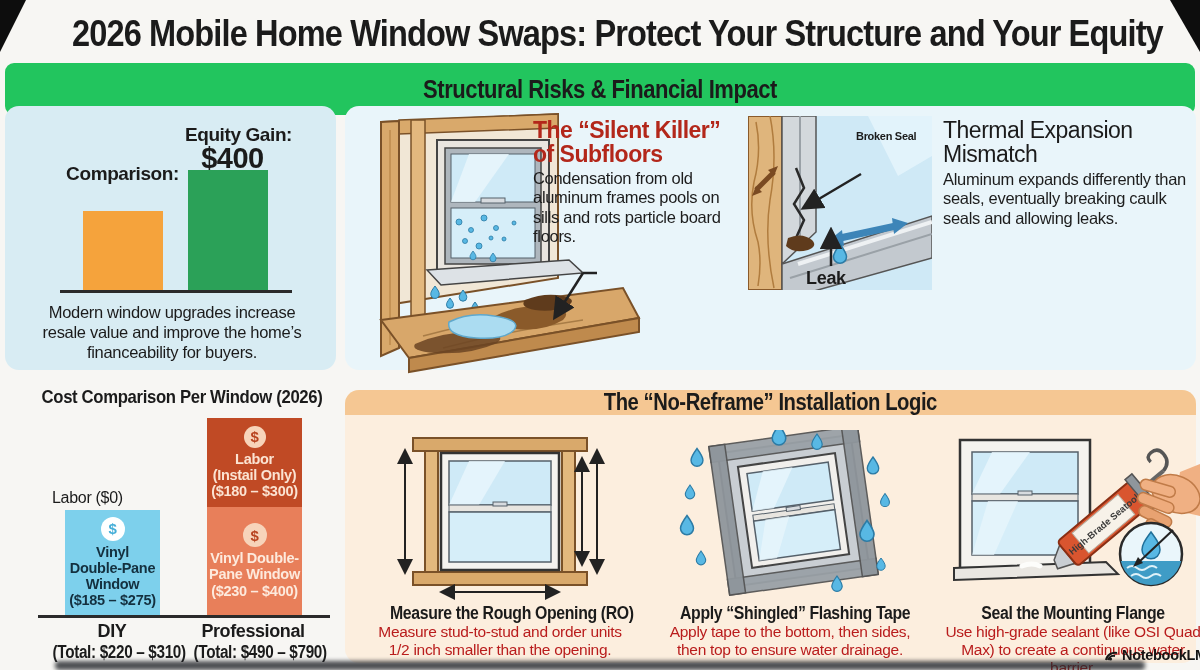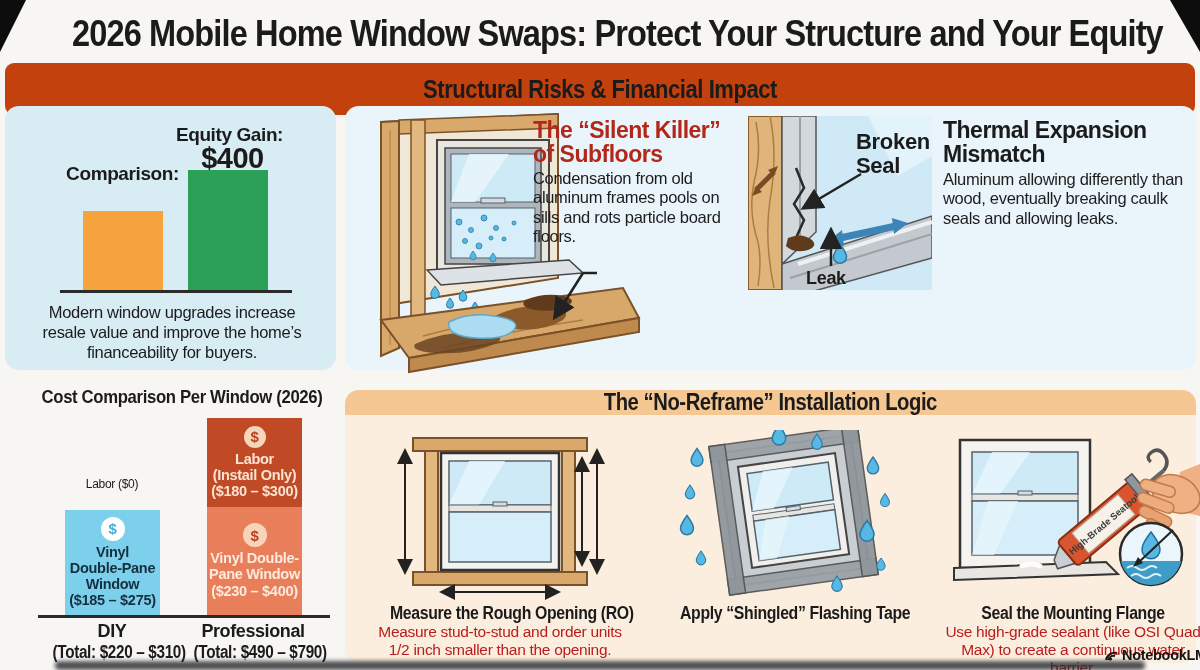--- a/index.html
+++ b/index.html
@@ -4,34 +4,34 @@
 <style>
   *{margin:0;padding:0;box-sizing:border-box}
   html,body{background:#e9e9e9}
   .stage{position:relative;width:1200px;height:670px;background:#f7f6f3;overflow:hidden;
          font-family:"Liberation Sans",sans-serif;color:#1b1b1b}
   .abs{position:absolute}
   .cond{transform:scaleX(.88);transform-origin:center}
   .condL{transform:scaleX(.9);transform-origin:left center}
   .main-title{left:0;top:13px;width:1200px;text-align:center;font-size:37px;font-weight:bold;
               letter-spacing:-1px;white-space:nowrap}
-  .banner{left:5px;top:63px;width:1190px;height:52px;background:#c2410c;border-radius:9px;
+  .banner{left:5px;top:63px;width:1190px;height:52px;background:#22c55e;border-radius:9px;
           display:flex;align-items:center;justify-content:center}
   .banner-text{font-size:25px;font-weight:bold;letter-spacing:-.5px}
   .panel-left{left:5px;top:106px;width:331px;height:264px;background:#d8ecf3;border-radius:14px}
   .panel-right{left:345px;top:106px;width:851px;height:264px;background:#e9f5fa;border-radius:14px}
   .bar{position:absolute}
   .bar-label{font-size:19px;font-weight:bold;text-align:center;letter-spacing:-.4px}
   .bar-value{font-size:29px;font-weight:bold;text-align:center;letter-spacing:-.5px}
   .axis{position:absolute;background:#2b2b2b}
   .caption{font-size:16.5px;line-height:1.2;text-align:center;letter-spacing:-.3px}
   .red-head{font-size:23px;font-weight:bold;line-height:1.04;color:#b3271a;letter-spacing:-.5px}
-  .dark-head{font-size:23px;font-weight:bold;line-height:1.04;letter-spacing:-.5px}
+  .dark-head{font-size:23px;font-weight:normal;line-height:1.04;letter-spacing:-.5px}
   .body-copy{font-size:16.5px;line-height:1.17;letter-spacing:-.3px;color:#1d1d1d}
-  .callout-b{font-size:22px;font-weight:bold;letter-spacing:-.3px}
+  .callout-b{font-size:11px;font-weight:bold;letter-spacing:-.3px}
   .callout-n{font-size:17px;letter-spacing:-.3px}
   .cost-title{font-size:19px;font-weight:bold;letter-spacing:-.4px;text-align:center;white-space:nowrap}
   .stackbar{position:absolute;display:flex;flex-direction:column;align-items:center;justify-content:center;
             text-align:center;letter-spacing:-.3px}
   .stackbar .ln{font-size:14.5px;font-weight:bold;line-height:1.12}
   .dollar-ic{width:24px;height:24px;border-radius:50%;display:flex;align-items:center;justify-content:center;
              font-weight:bold;font-size:15px;margin-bottom:3px}
   .axis-lab{font-size:18px;font-weight:bold;text-align:center;letter-spacing:-.4px;line-height:1.15}
   .panel-install{left:345px;top:390px;width:851px;height:273px;background:#fceede;border-radius:14px;overflow:hidden}
   .install-head{position:absolute;left:0;top:0;width:100%;height:25px;background:#f5c793;
@@ -56,21 +56,21 @@
   <div class="corner tl"></div>
   <div class="corner tr"></div>
 
   <div class="abs main-title cond">2026 Mobile Home Window Swaps: Protect Your Structure and Your Equity</div>
 
   <div class="abs banner">
     <div class="banner-text cond">Structural Risks &amp; Financial Impact</div>
   </div>
 
   <div class="abs panel-left">
-    <div class="abs bar-label" style="left:127px;top:18px;width:195px">Equity Gain:</div>
+    <div class="abs bar-label" style="left:136px;top:18px;width:195px">Equity Gain:</div>
     <div class="abs bar-value" style="left:130px;top:36px;width:195px">$400</div>
     <div class="abs bar-label" style="left:20px;top:57px;width:195px">Comparison:</div>
     <div class="abs bar" style="left:78px;top:105px;width:80px;height:80px;background:#f5a33c"></div>
     <div class="abs bar" style="left:183px;top:64px;width:80px;height:121px;background:#2ba158"></div>
     <div class="axis" style="left:55px;top:184px;width:232px;height:3px"></div>
     <div class="abs caption" style="left:28px;top:197px;width:278px">Modern window upgrades increase resale value and improve the home’s financeability for buyers.</div>
   </div>
 
   <div class="abs panel-right"></div>
 
@@ -175,25 +175,25 @@
       <path d="M0,0 L9,4.5 L0,9 z" fill="#222"></path>
         </marker>
       </defs>
     <line x1="11" y1="40" x2="11" y2="8" stroke="#222" stroke-width="2.5" marker-end="url(#ah3)"></line>
   </svg>
 
   <div class="abs dark-head" style="left:943px;top:119px;width:220px">
     <div>Thermal Expansion</div>
     <div>Mismatch</div>
   </div>
-  <div class="abs body-copy" style="left:943px;top:170px;width:248px">Aluminum allowing differently than wood, eventually breaking caulk seals and allowing leaks.</div>
+  <div class="abs body-copy" style="left:943px;top:170px;width:248px">Aluminum expands differently than seals, eventually breaking caulk seals and allowing leaks.</div>
 
   <div class="abs cost-title cond" style="left:0px;top:386px;width:364px">Cost Comparison Per Window (2026)</div>
 
-  <div class="abs" style="left:52px;top:477px;width:120px;text-align:center;font-size:12px;letter-spacing:-.3px">Labor ($0)</div>
+  <div class="abs" style="left:52px;top:489px;width:120px;font-size:16px;letter-spacing:-.3px">Labor ($0)</div>
 
   <div class="stackbar" style="left:65px;top:510px;width:95px;height:105px;background:#7dd0ec;color:#14303f">
     <div class="dollar-ic" style="background:#fff;color:#45aed8">$</div>
     <div class="ln">Vinyl</div>
     <div class="ln">Double-Pane</div>
     <div class="ln">Window</div>
     <div class="ln">($185 – $275)</div>
   </div>
 
   <div class="stackbar" style="left:207px;top:418px;width:95px;height:89px;background:#c04a25;color:#fbe3d2">
@@ -316,20 +316,21 @@
       <path d="M0,-22 c7,9.5 9,13.2 9,17.8 a9,9 0 1,1 -18,0 c0,-4.6 2,-8.3 9,-17.8 z" fill="#58b8e4" stroke="#1f6f99" stroke-width="1.5"></path>
       <line x1="22" y1="-24" x2="-12" y2="8" stroke="#222" stroke-width="2"></line>
       <polygon points="-18,13 -8,9 -13,3" fill="#222"></polygon>
     </g>
   </svg>
 
   <div class="abs step-head cond" style="left:375px;top:603px;width:250px">Measure the Rough Opening (RO)</div>
   <div class="abs step-body" style="left:375px;top:623px;width:250px">Measure stud-to-stud and order units 1/2 inch smaller than the opening.</div>
 
   <div class="abs step-head cond" style="left:665px;top:603px;width:250px">Apply “Shingled” Flashing Tape</div>
+  <div class="abs step-body" style="left:665px;top:623px;width:250px">Apply tape to the bottom, then sides, then top to ensure water drainage.</div>
 
   <div class="abs step-head cond" style="left:948px;top:603px;width:250px">Seal the Mounting Flange</div>
   <div class="abs step-body" style="left:945px;top:623px;width:256px">Use high-grade sealant (like OSI Quad Max) to create a continuous water barrier.</div>
 
   <div class="abs wm">
     <svg width="15" height="14" viewBox="0 0 15 14">
       <path d="M2,12 A9,9 0 0,1 13,5" stroke="#151515" stroke-width="2" fill="none"></path>
       <path d="M4,12 A6,6 0 0,1 11,8" stroke="#151515" stroke-width="2" fill="none"></path>
       <circle cx="6.5" cy="11" r="1.6" fill="#151515"></circle>
     </svg>

